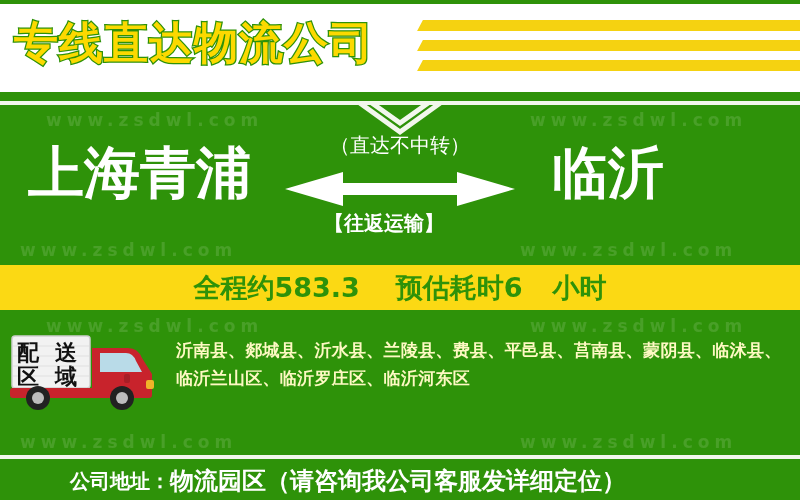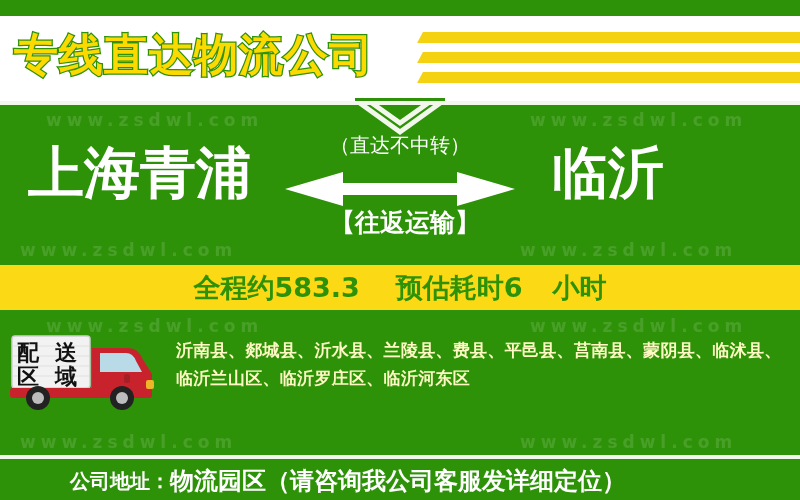--- a/index.html
+++ b/index.html
@@ -18,21 +18,21 @@
   .wm{
     position:absolute;
     color:rgba(255,255,255,0.13);
     font-size:17px;letter-spacing:5px;font-weight:700;
     white-space:nowrap;
     font-family:"DejaVu Sans","Liberation Sans",sans-serif;
   }
 
   
   .header{
-    position:absolute;left:0;top:16px;width:800px;height:88px;
+    position:absolute;left:0;top:4px;width:800px;height:88px;
     background:#ffffff;z-index:3;
   }
   .header-title{
     position:absolute;left:14px;top:8px;
     font-size:44px;font-weight:bold;line-height:62px;
     color:#fcd900;
     letter-spacing:1px;
     white-space:nowrap;
     -webkit-text-stroke:2.5px #2e9209;
     paint-order:stroke fill;
@@ -66,22 +66,22 @@
   }
   .city-from{left:28px;}
   .city-to{left:552px;text-align:right;}
   .mid-top{
     position:absolute;left:280px;top:22px;width:240px;
     text-align:center;color:#ffffff;font-size:20px;line-height:26px;
     white-space:nowrap;
   }
   .arrow{position:absolute;left:285px;top:60px;width:230px;height:40px;}
   .mid-bot{
-    position:absolute;left:285px;top:100px;width:240px;
-    text-align:center;color:#ffffff;font-size:25px;line-height:26px;
+    position:absolute;left:264px;top:100px;width:240px;
+    text-align:center;color:#ffffff;font-size:20px;line-height:26px;
     white-space:nowrap;font-weight:bold;
   }
 
   
   .band{
     position:absolute;left:0;top:265px;width:800px;height:45px;
     background:#fbd914;z-index:4;
   }
   .band-inner{
     position:absolute;left:0;top:0;width:800px;height:45px;

